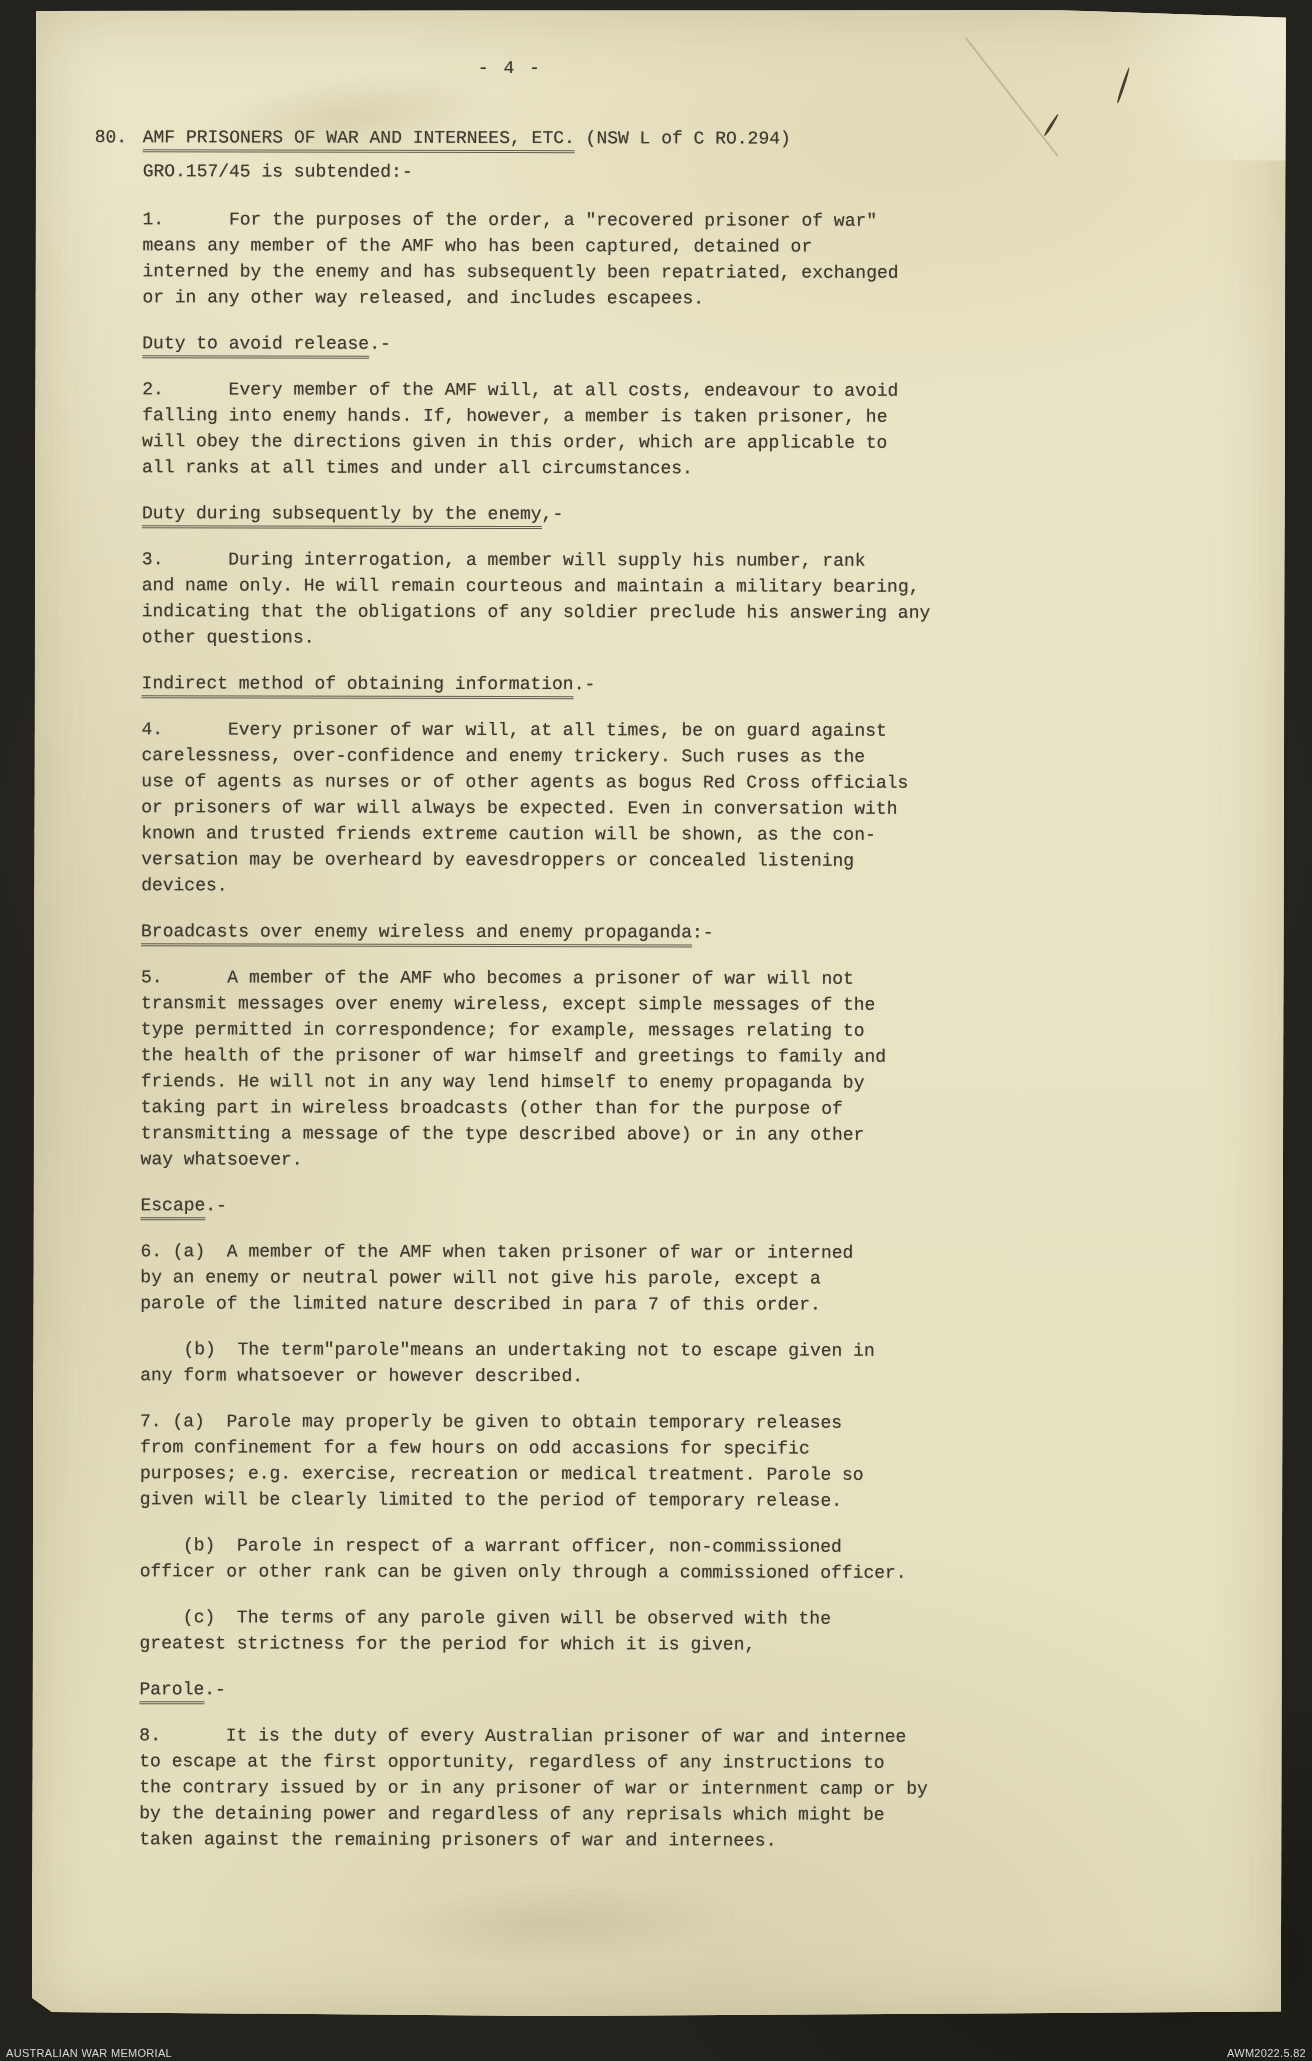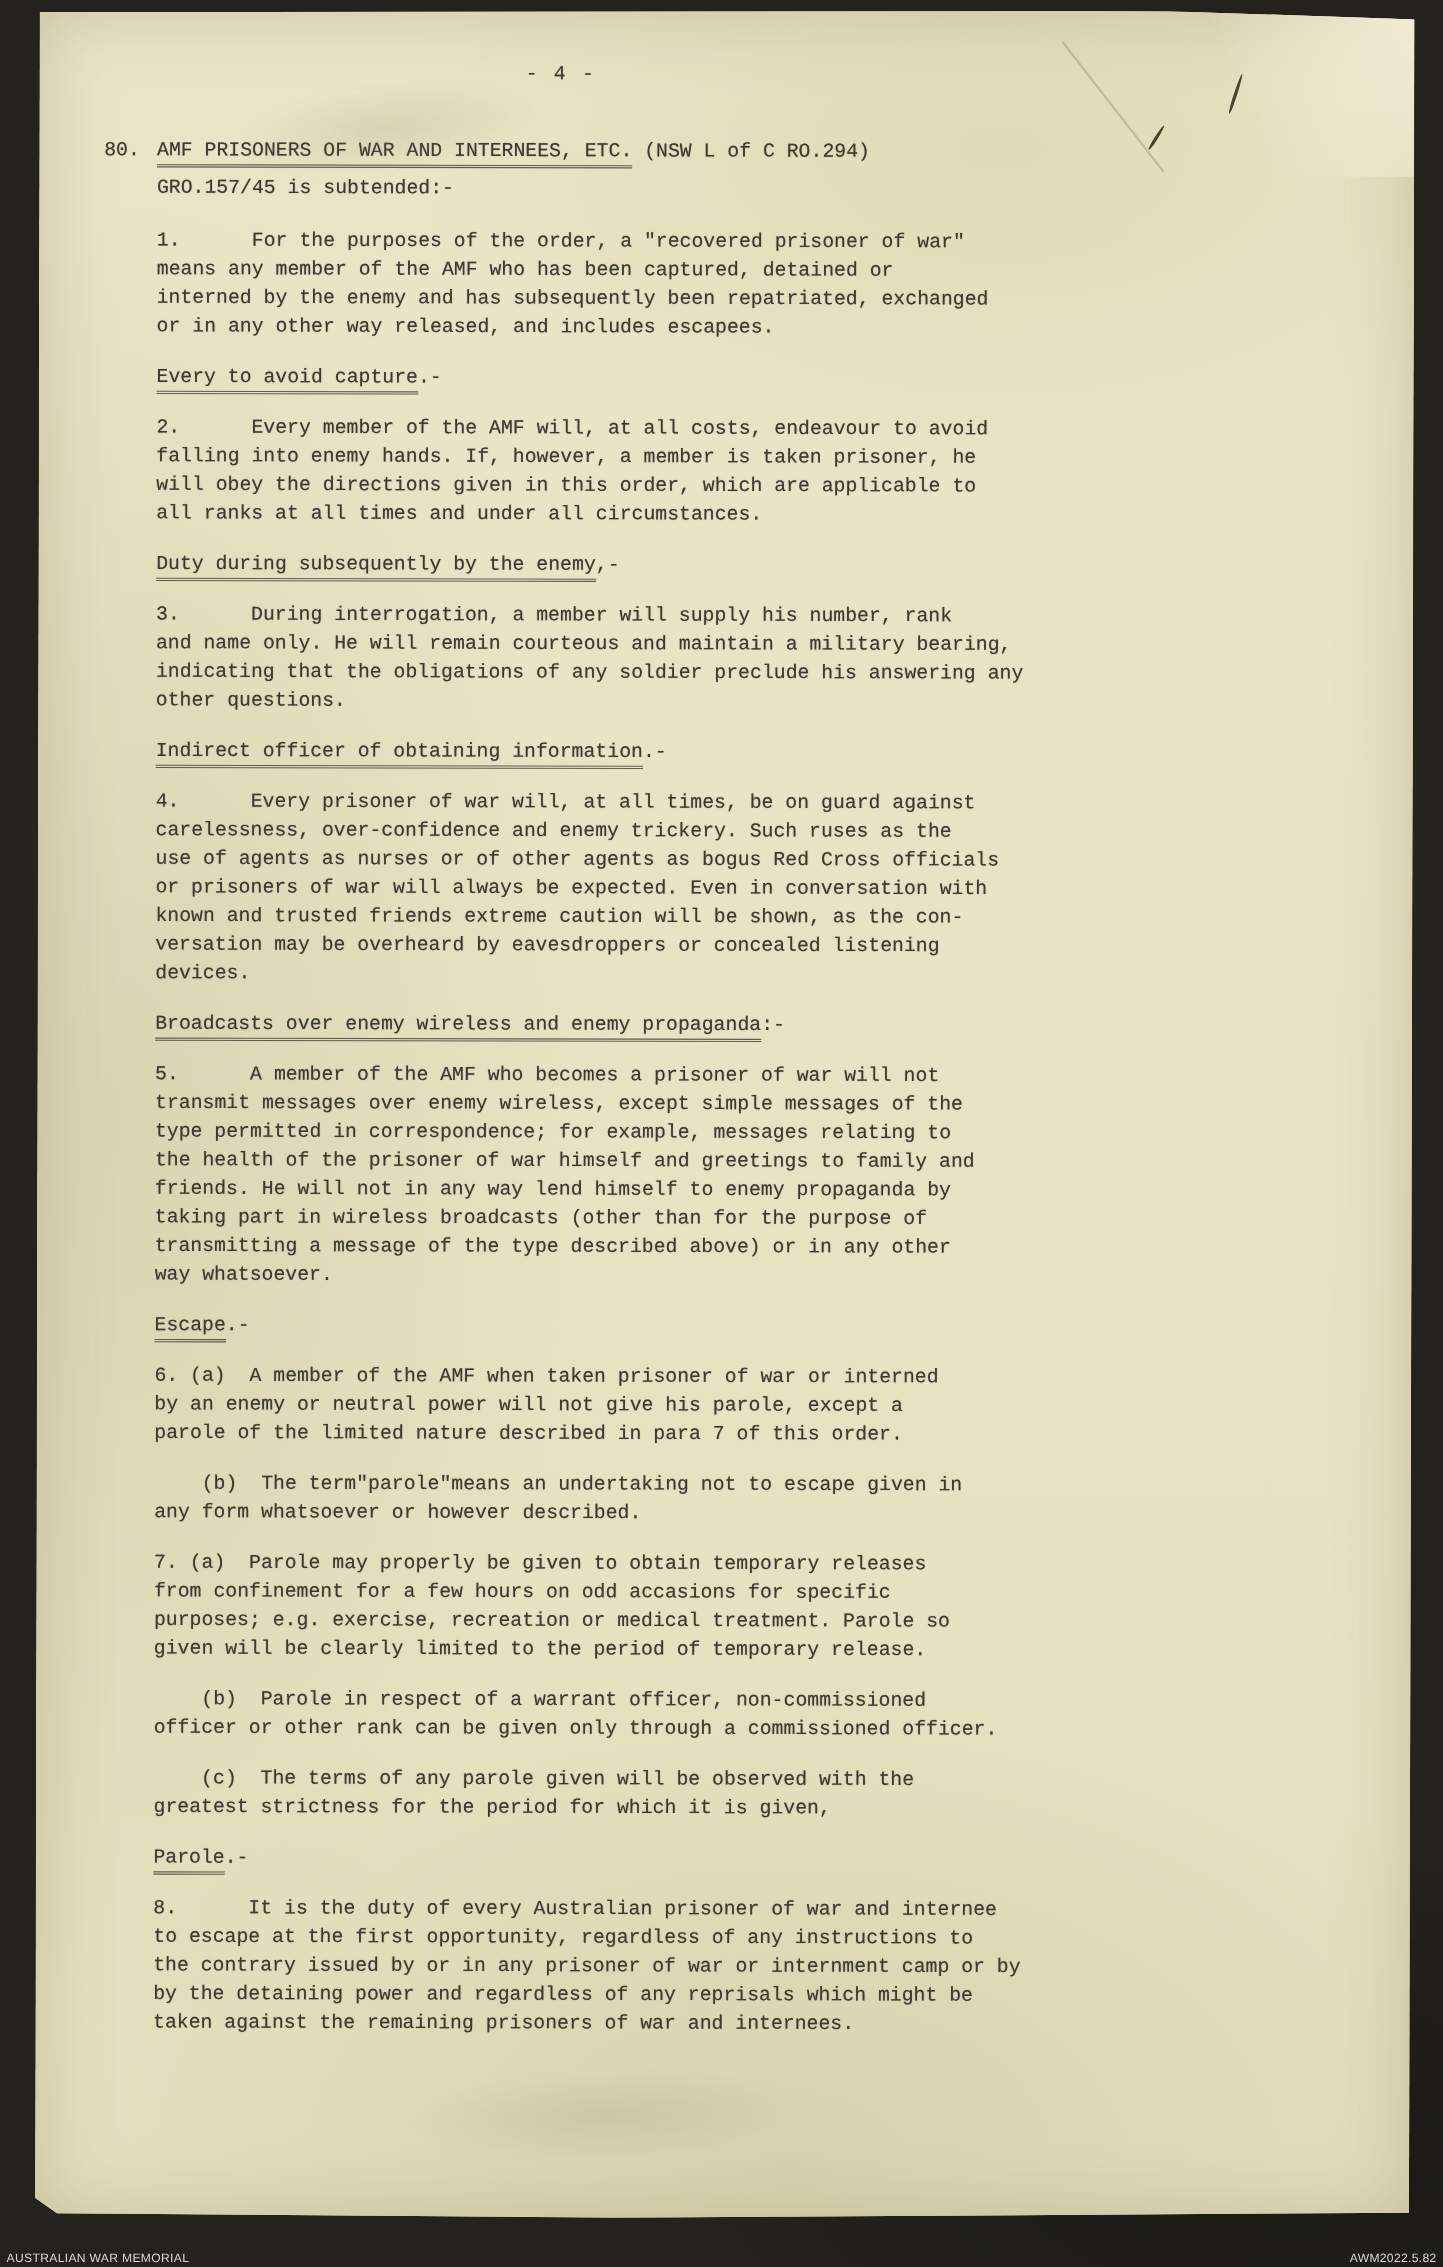--- a/index.html
+++ b/index.html
@@ -76,31 +76,31 @@
     <span class="sec-num">80.</span><span class="underlined">AMF PRISONERS OF WAR AND INTERNEES, ETC.</span><span> (NSW L of C RO.294)</span>
   </div>
 
   <div class="intro">GRO.157/45 is subtended:-</div>
 
   <div id="blocks">
       <div class="para">1.      For the purposes of the order, a "recovered prisoner of war"
 means any member of the AMF who has been captured, detained or
 interned by the enemy and has subsequently been repatriated, exchanged
 or in any other way released, and includes escapees.</div>
-      <div class="sub-heading"><span class="underlined">Every to avoid capture</span><span>.-</span></div>
+      <div class="sub-heading"><span class="underlined">Duty to avoid release</span><span>.-</span></div>
       <div class="para">2.      Every member of the AMF will, at all costs, endeavour to avoid
 falling into enemy hands. If, however, a member is taken prisoner, he
 will obey the directions given in this order, which are applicable to
 all ranks at all times and under all circumstances.</div>
       <div class="sub-heading"><span class="underlined">Duty during subsequently by the enemy</span><span>,-</span></div>
       <div class="para">3.      During interrogation, a member will supply his number, rank
 and name only. He will remain courteous and maintain a military bearing,
 indicating that the obligations of any soldier preclude his answering any
 other questions.</div>
-      <div class="sub-heading"><span class="underlined">Indirect officer of obtaining information</span><span>.-</span></div>
+      <div class="sub-heading"><span class="underlined">Indirect method of obtaining information</span><span>.-</span></div>
       <div class="para">4.      Every prisoner of war will, at all times, be on guard against
 carelessness, over-confidence and enemy trickery. Such ruses as the
 use of agents as nurses or of other agents as bogus Red Cross officials
 or prisoners of war will always be expected. Even in conversation with
 known and trusted friends extreme caution will be shown, as the con-
 versation may be overheard by eavesdroppers or concealed listening
 devices.</div>
       <div class="sub-heading"><span class="underlined">Broadcasts over enemy wireless and enemy propaganda</span><span>:-</span></div>
       <div class="para">5.      A member of the AMF who becomes a prisoner of war will not
 transmit messages over enemy wireless, except simple messages of the

